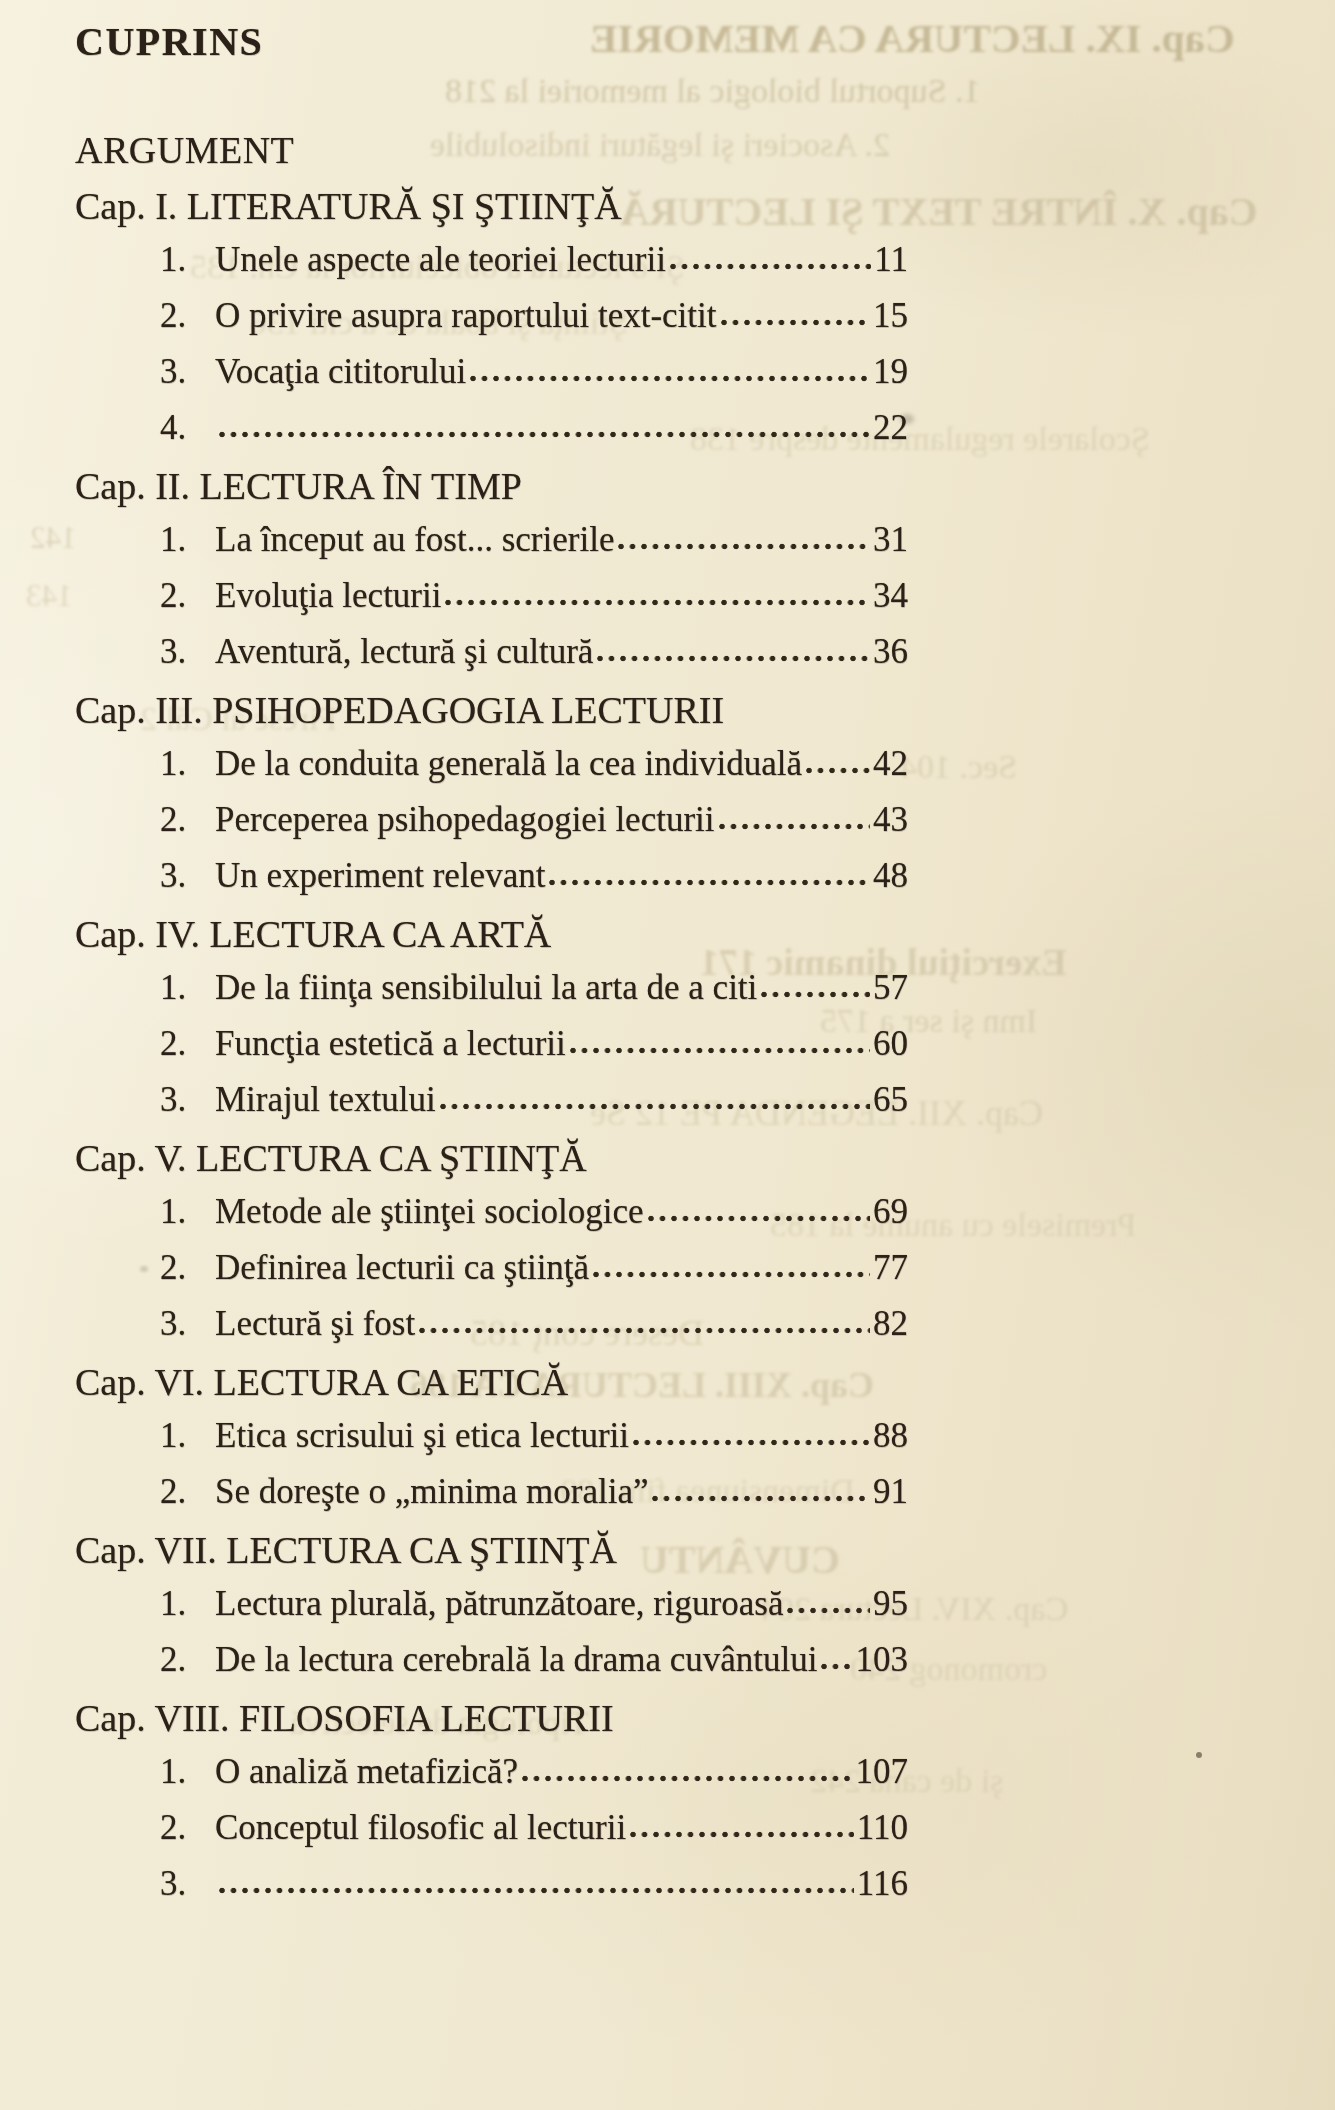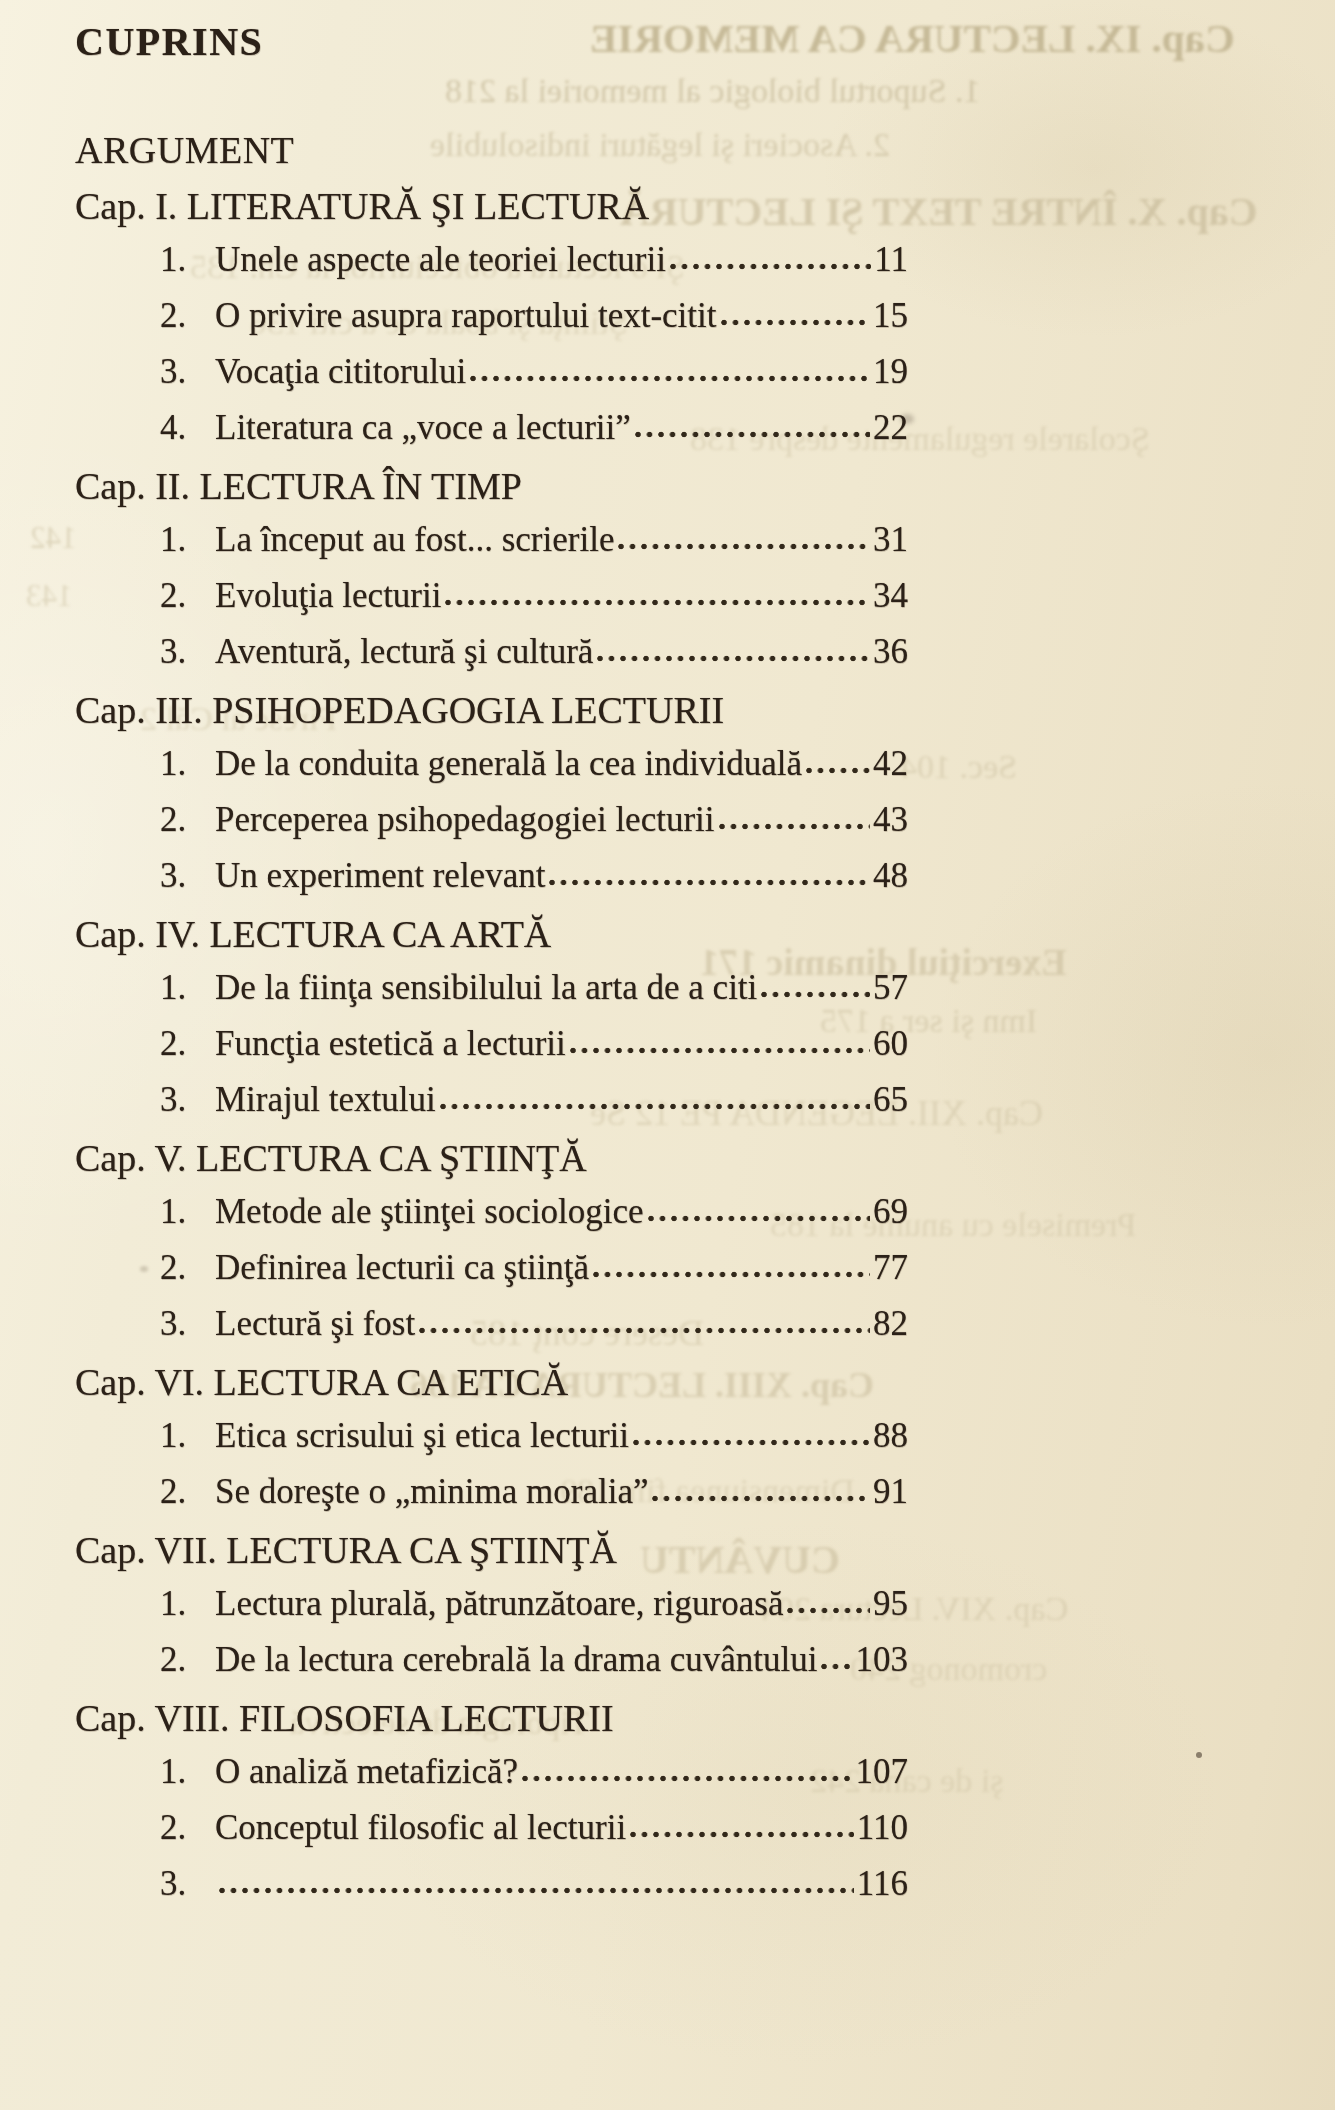--- a/index.html
+++ b/index.html
@@ -116,21 +116,21 @@
 
   <div class="content">
 
     <div class="title">CUPRINS</div>
 
     <div class="row argument">
       <span class="cap-label">ARGUMENT</span>
     </div>
 
     <div class="row chapter">
-      <span class="cap-label">Cap. I. LITERATURĂ ŞI LECTURĂ</span>
+      <span class="cap-label">Cap. I. LITERATURĂ ŞI ŞTIINŢĂ</span>
     </div>
     <div class="row item">
       <span class="inum">1.</span>
       <span class="itext">Unele aspecte ale teoriei lecturii</span>
       <span class="leader"></span>
       <span class="pnum">11</span>
     </div>
     <div class="row item">
       <span class="inum">2.</span>
       <span class="itext">O privire asupra raportului text-citit</span>
@@ -138,21 +138,20 @@
       <span class="pnum">15</span>
     </div>
     <div class="row item">
       <span class="inum">3.</span>
       <span class="itext">Vocaţia cititorului</span>
       <span class="leader"></span>
       <span class="pnum">19</span>
     </div>
     <div class="row item">
       <span class="inum">4.</span>
-      <span class="itext">Literatura ca „voce a lecturii”</span>
       <span class="leader"></span>
       <span class="pnum">22</span>
     </div>
 
     <div class="row chapter">
       <span class="cap-label">Cap. II. LECTURA ÎN TIMP</span>
     </div>
     <div class="row item">
       <span class="inum">1.</span>
       <span class="itext">La început au fost... scrierile</span>

